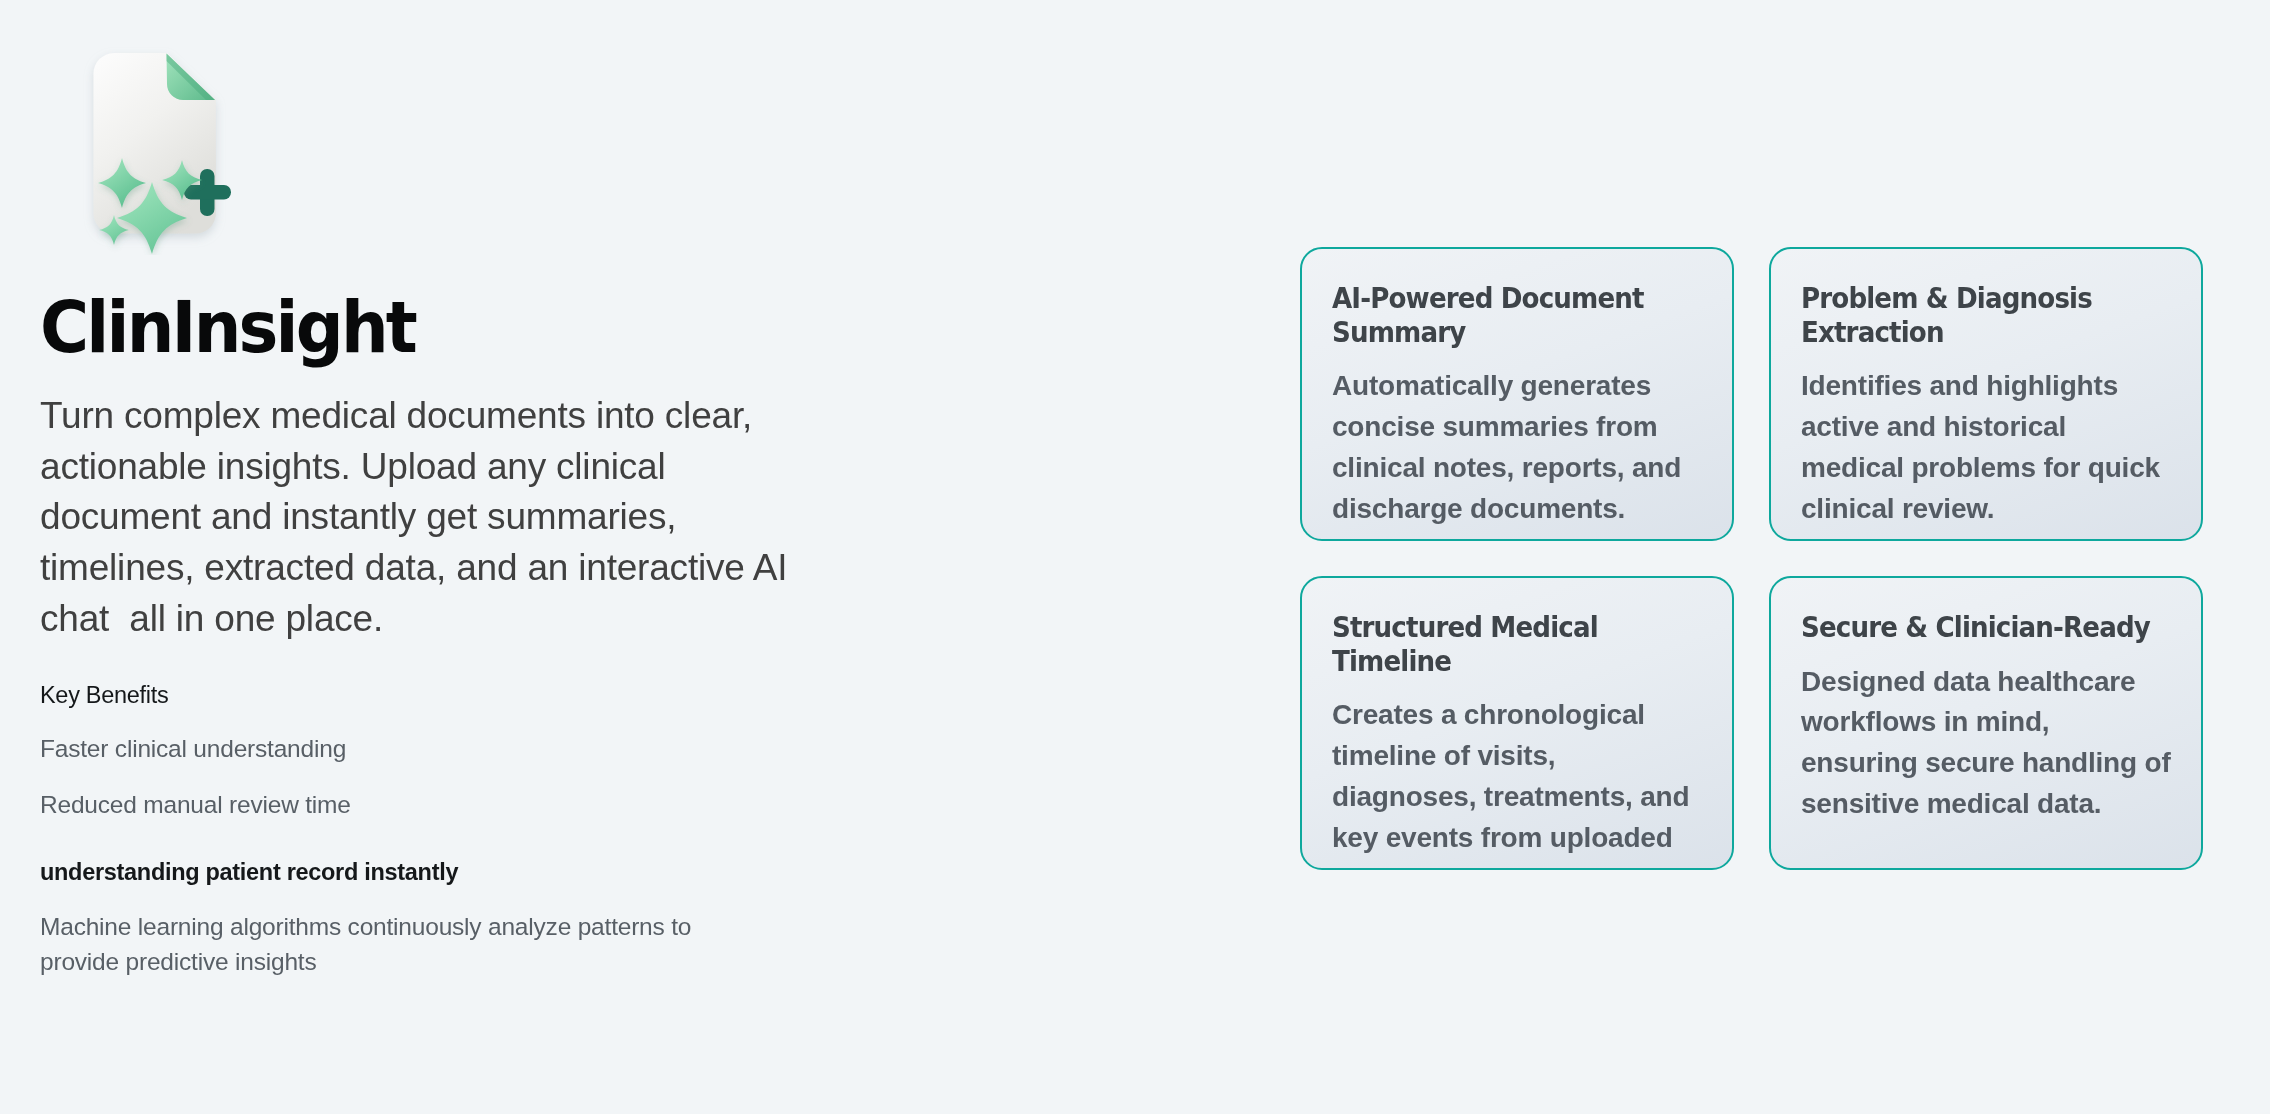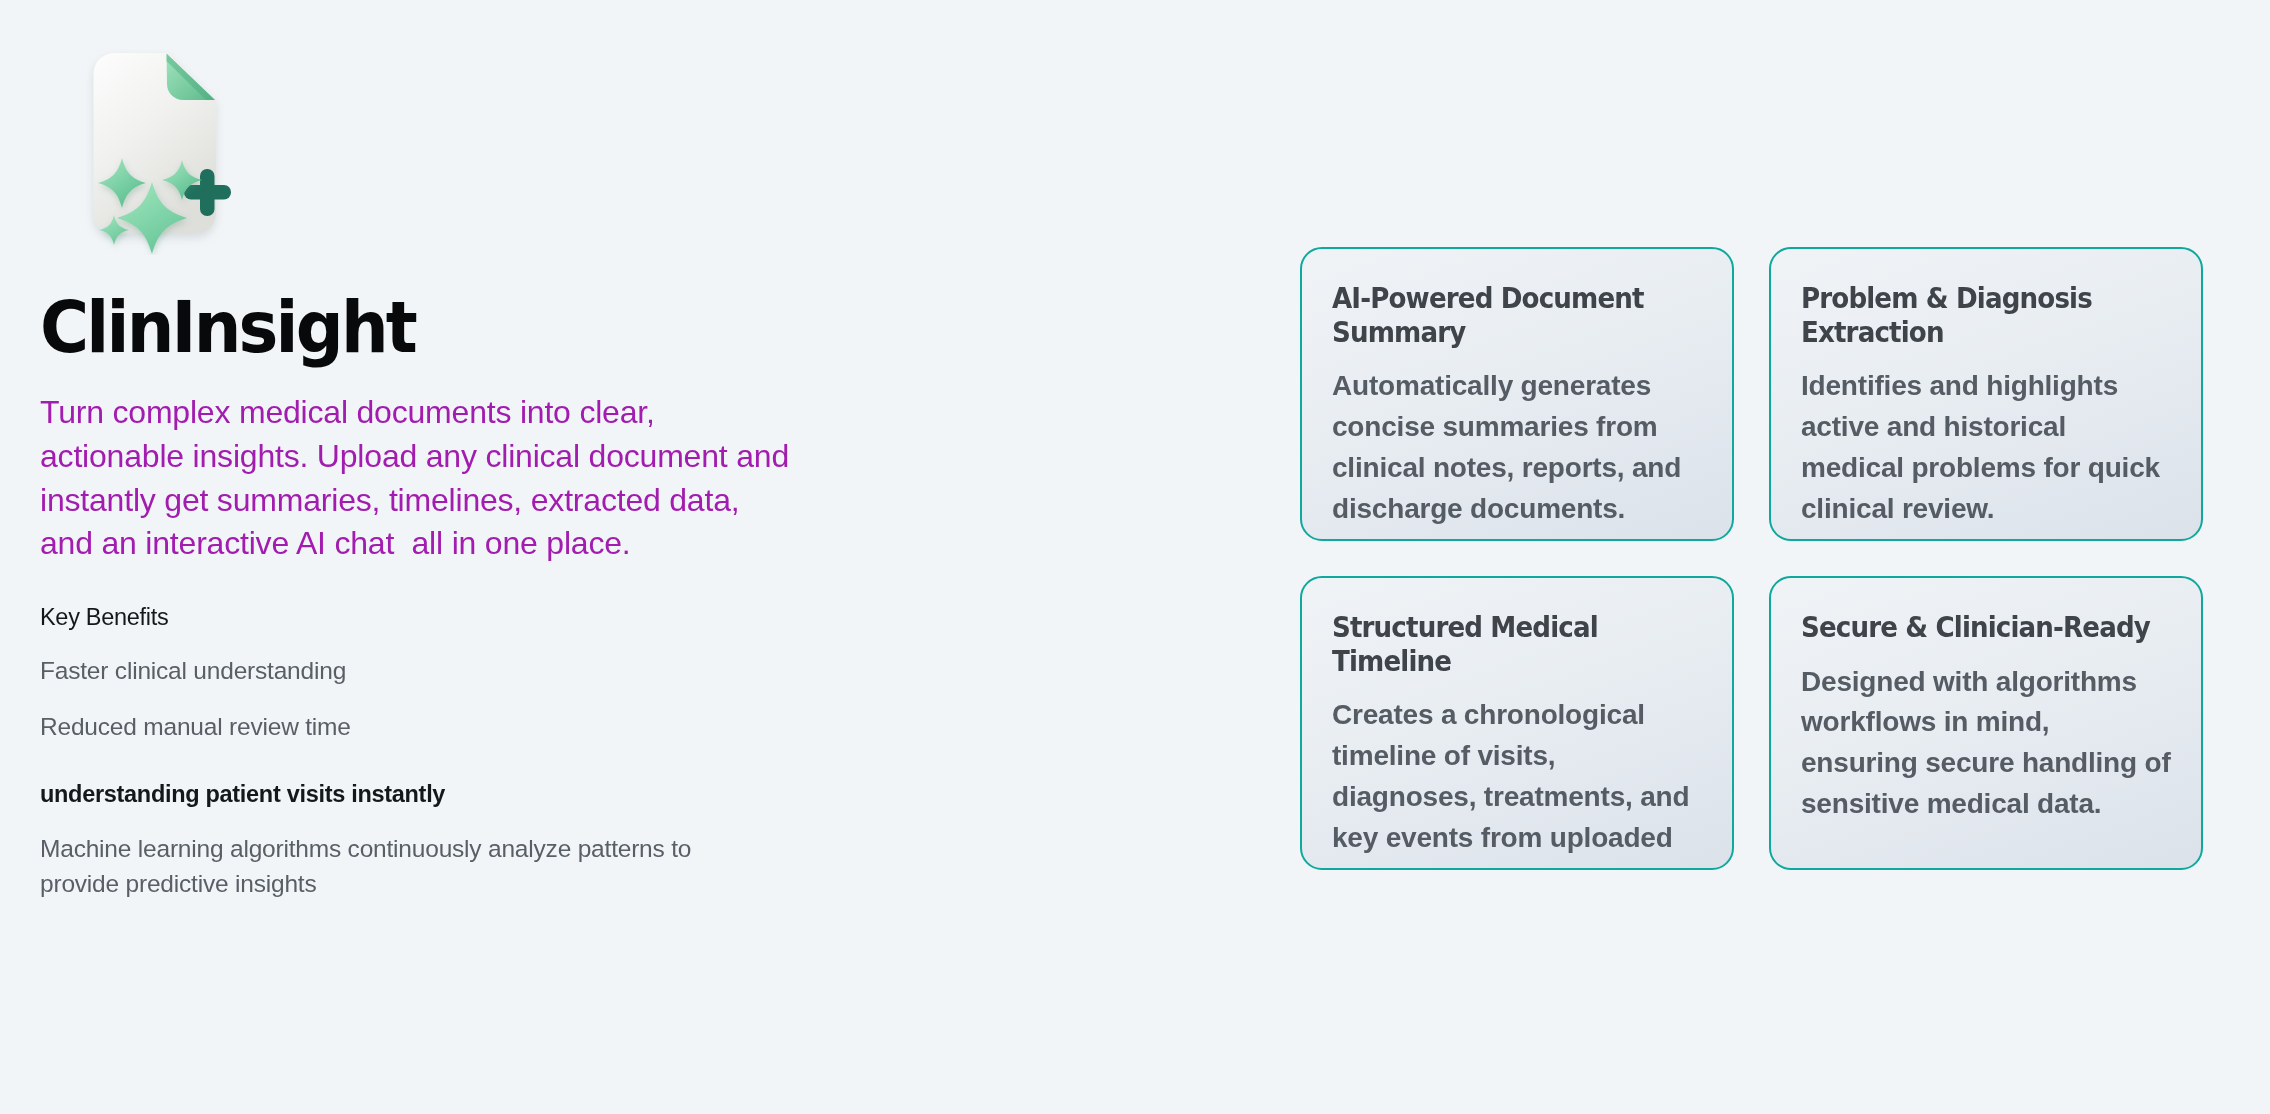--- a/index.html
+++ b/index.html
@@ -42,24 +42,24 @@
     color:#08090a;
     line-height:1.0;
     margin-bottom:28px;
     transform:scaleX(0.93);
     transform-origin:left center;
     white-space:nowrap;
   }
 
   
   #tagline {
-    font-size:32px;
+    font-size:37px;
     font-weight:400;
     line-height:1.37;
-    color:#a21caf;
+    color:#404040;
     letter-spacing:-0.2px;
     width:760px;
     margin-bottom:38px;
     white-space:pre-wrap;
   }
 
   
   .section-heading {
     font-size:23.5px;
     font-weight:400;
@@ -195,21 +195,21 @@
 
     <p id="tagline">Turn complex medical documents into clear, actionable insights. Upload any clinical document and instantly get summaries, timelines, extracted data, and an interactive AI chat  all in one place.</p>
 
     <div id="key-benefits">
       <div class="section-heading">Key Benefits</div>
       <div class="benefit-row">Faster clinical understanding</div>
       <div class="benefit-row">Reduced manual review time</div>
     </div>
 
     <div id="insight-block">
-      <div id="insight-block-heading">understanding patient visits instantly</div>
+      <div id="insight-block-heading">understanding patient record instantly</div>
       <div id="insight-block-body">Machine learning algorithms continuously analyze patterns to provide predictive insights</div>
     </div>
 
   </div>
 
   <div id="feature-grid">
 
     <div class="feature-card">
       <div class="feature-card-title">AI-Powered Document Summary</div>
       <div class="feature-card-desc">Automatically generates concise summaries from clinical notes, reports, and discharge documents.</div>
@@ -220,18 +220,18 @@
       <div class="feature-card-desc">Identifies and highlights active and historical medical problems for quick clinical review.</div>
     </div>
 
     <div class="feature-card">
       <div class="feature-card-title">Structured Medical Timeline</div>
       <div class="feature-card-desc">Creates a chronological timeline of visits, diagnoses, treatments, and key events from uploaded documents.</div>
     </div>
 
     <div class="feature-card">
       <div class="feature-card-title">Secure &amp; Clinician-Ready</div>
-      <div class="feature-card-desc">Designed with algorithms workflows in mind, ensuring secure handling of sensitive medical data.</div>
+      <div class="feature-card-desc">Designed data healthcare workflows in mind, ensuring secure handling of sensitive medical data.</div>
     </div>
 
   </div>
 
 </div>
 
 </body></html>

